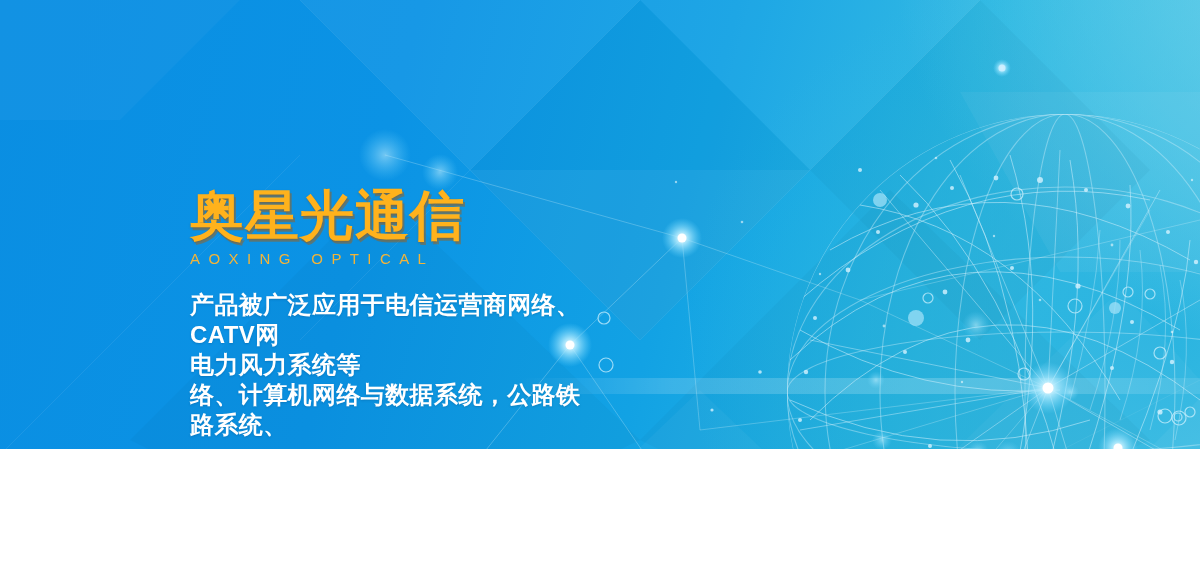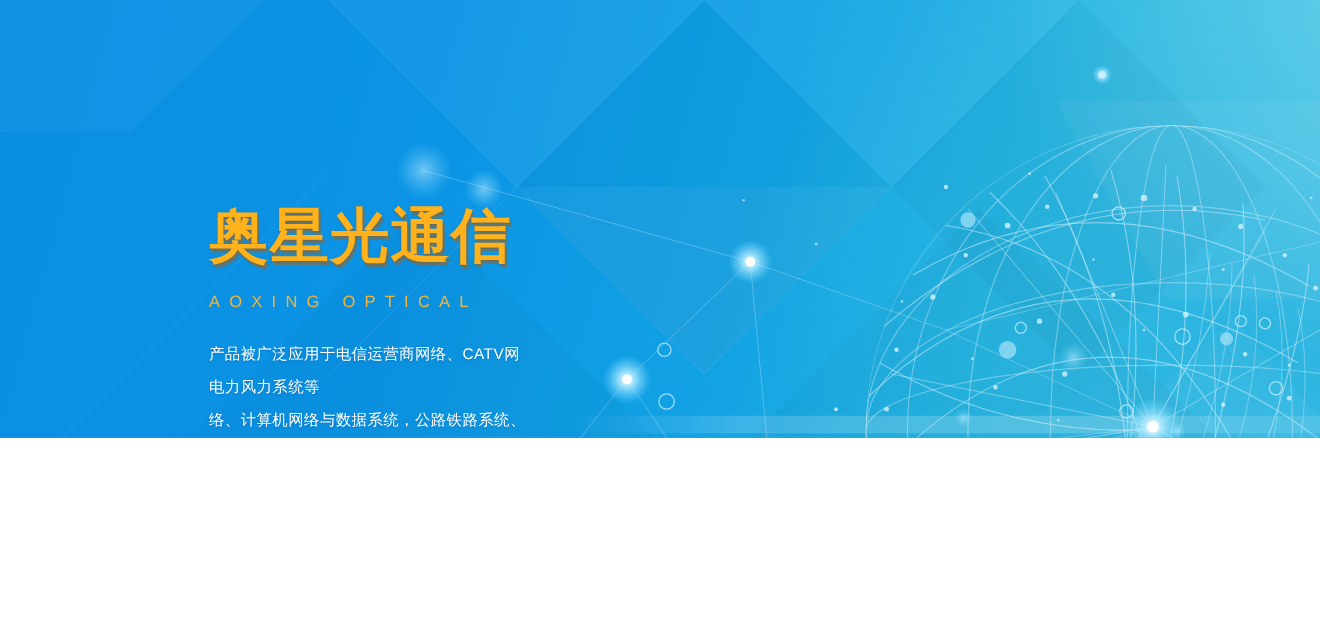--- a/index.html
+++ b/index.html
@@ -3,21 +3,21 @@
 <meta charset="utf-8">
 <style>
   * { margin:0; padding:0; box-sizing:border-box; }
   html, body {
     width:1200px; height:562px;
     overflow:hidden;
     font-family:"Liberation Sans", "DejaVu Sans", sans-serif;
   }
   #banner {
     position:relative;
-    width:1200px; height:398px;
+    width:1200px; height:449px;
     overflow:hidden;
     background:#0a93e4;
   }
   
   .bg-base {
     position:absolute; inset:0;
     background:
       radial-gradient(ellipse 900px 700px at 118% -8%, #6fd2ea 0%, rgba(111,210,234,0) 58%),
       radial-gradient(ellipse 760px 620px at 96% 74%, #2ab4e0 0%, rgba(42,180,224,0) 62%),
       linear-gradient(105deg, #0a8ee2 0%, #0b93e5 32%, #12a2e4 56%, #27b6e2 76%, #4ec6e6 100%);
@@ -41,34 +41,34 @@
   .brand-title {
     font-size:54px;
     line-height:58px;
     font-weight:bold;
     letter-spacing:1px;
     color:#ffb21c;
     text-shadow:2px 3px 0 rgba(180,90,0,0.45), 0 1px 2px rgba(120,60,0,0.35);
     white-space:nowrap;
   }
   .brand-sub {
-    margin-top:22px;
+    margin-top:6px;
     font-size:15px;
     line-height:18px;
     font-weight:normal;
     letter-spacing:8.4px;
     color:#f3b githubsub;
     color:#f2b43a;
     white-space:nowrap;
   }
   .desc {
     margin-top:22px;
-    font-size:14px;
+    font-size:24px;
     line-height:30px;
-    font-weight:normal;
+    font-weight:bold;
     color:#ffffff;
     letter-spacing:0.4px;
     width:412px;
     text-shadow:0 1px 2px rgba(0,60,110,0.25);
   }
   .desc p { margin:0; }
   .divider {
     margin-top:18px;
     width:86px; height:4px;
     background:linear-gradient(90deg, rgba(255,255,255,0.92), rgba(255,255,255,0.55));

